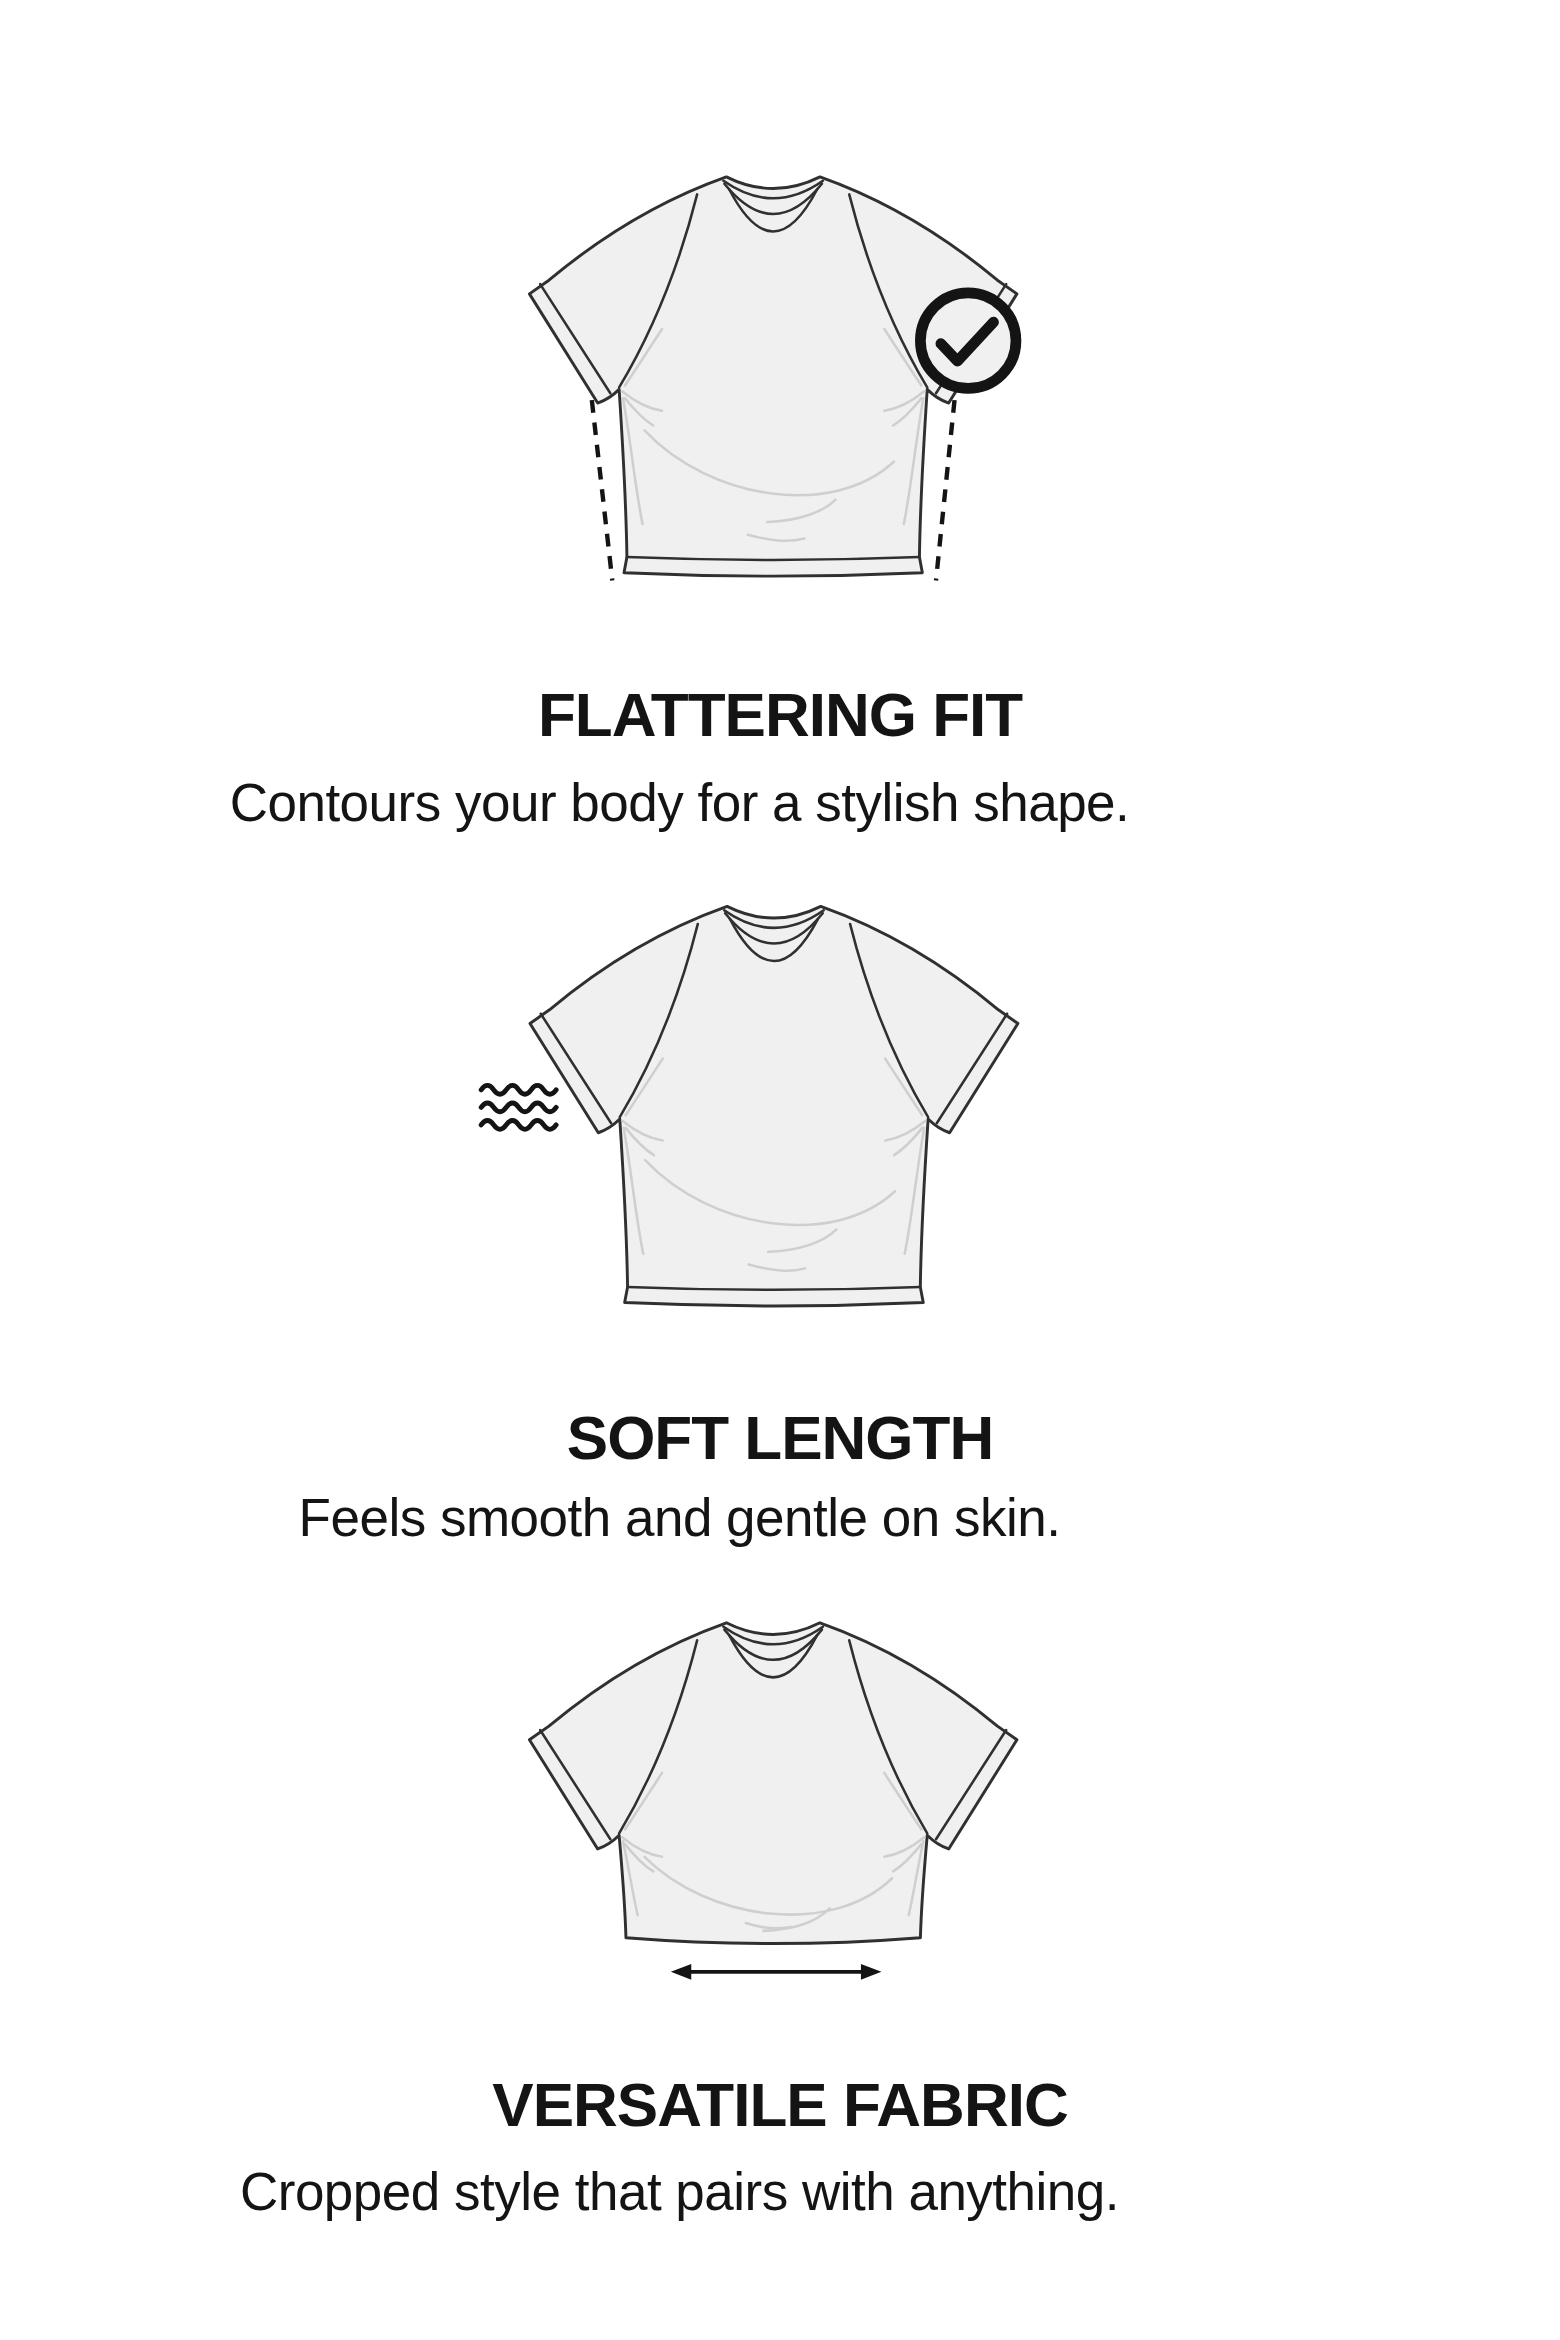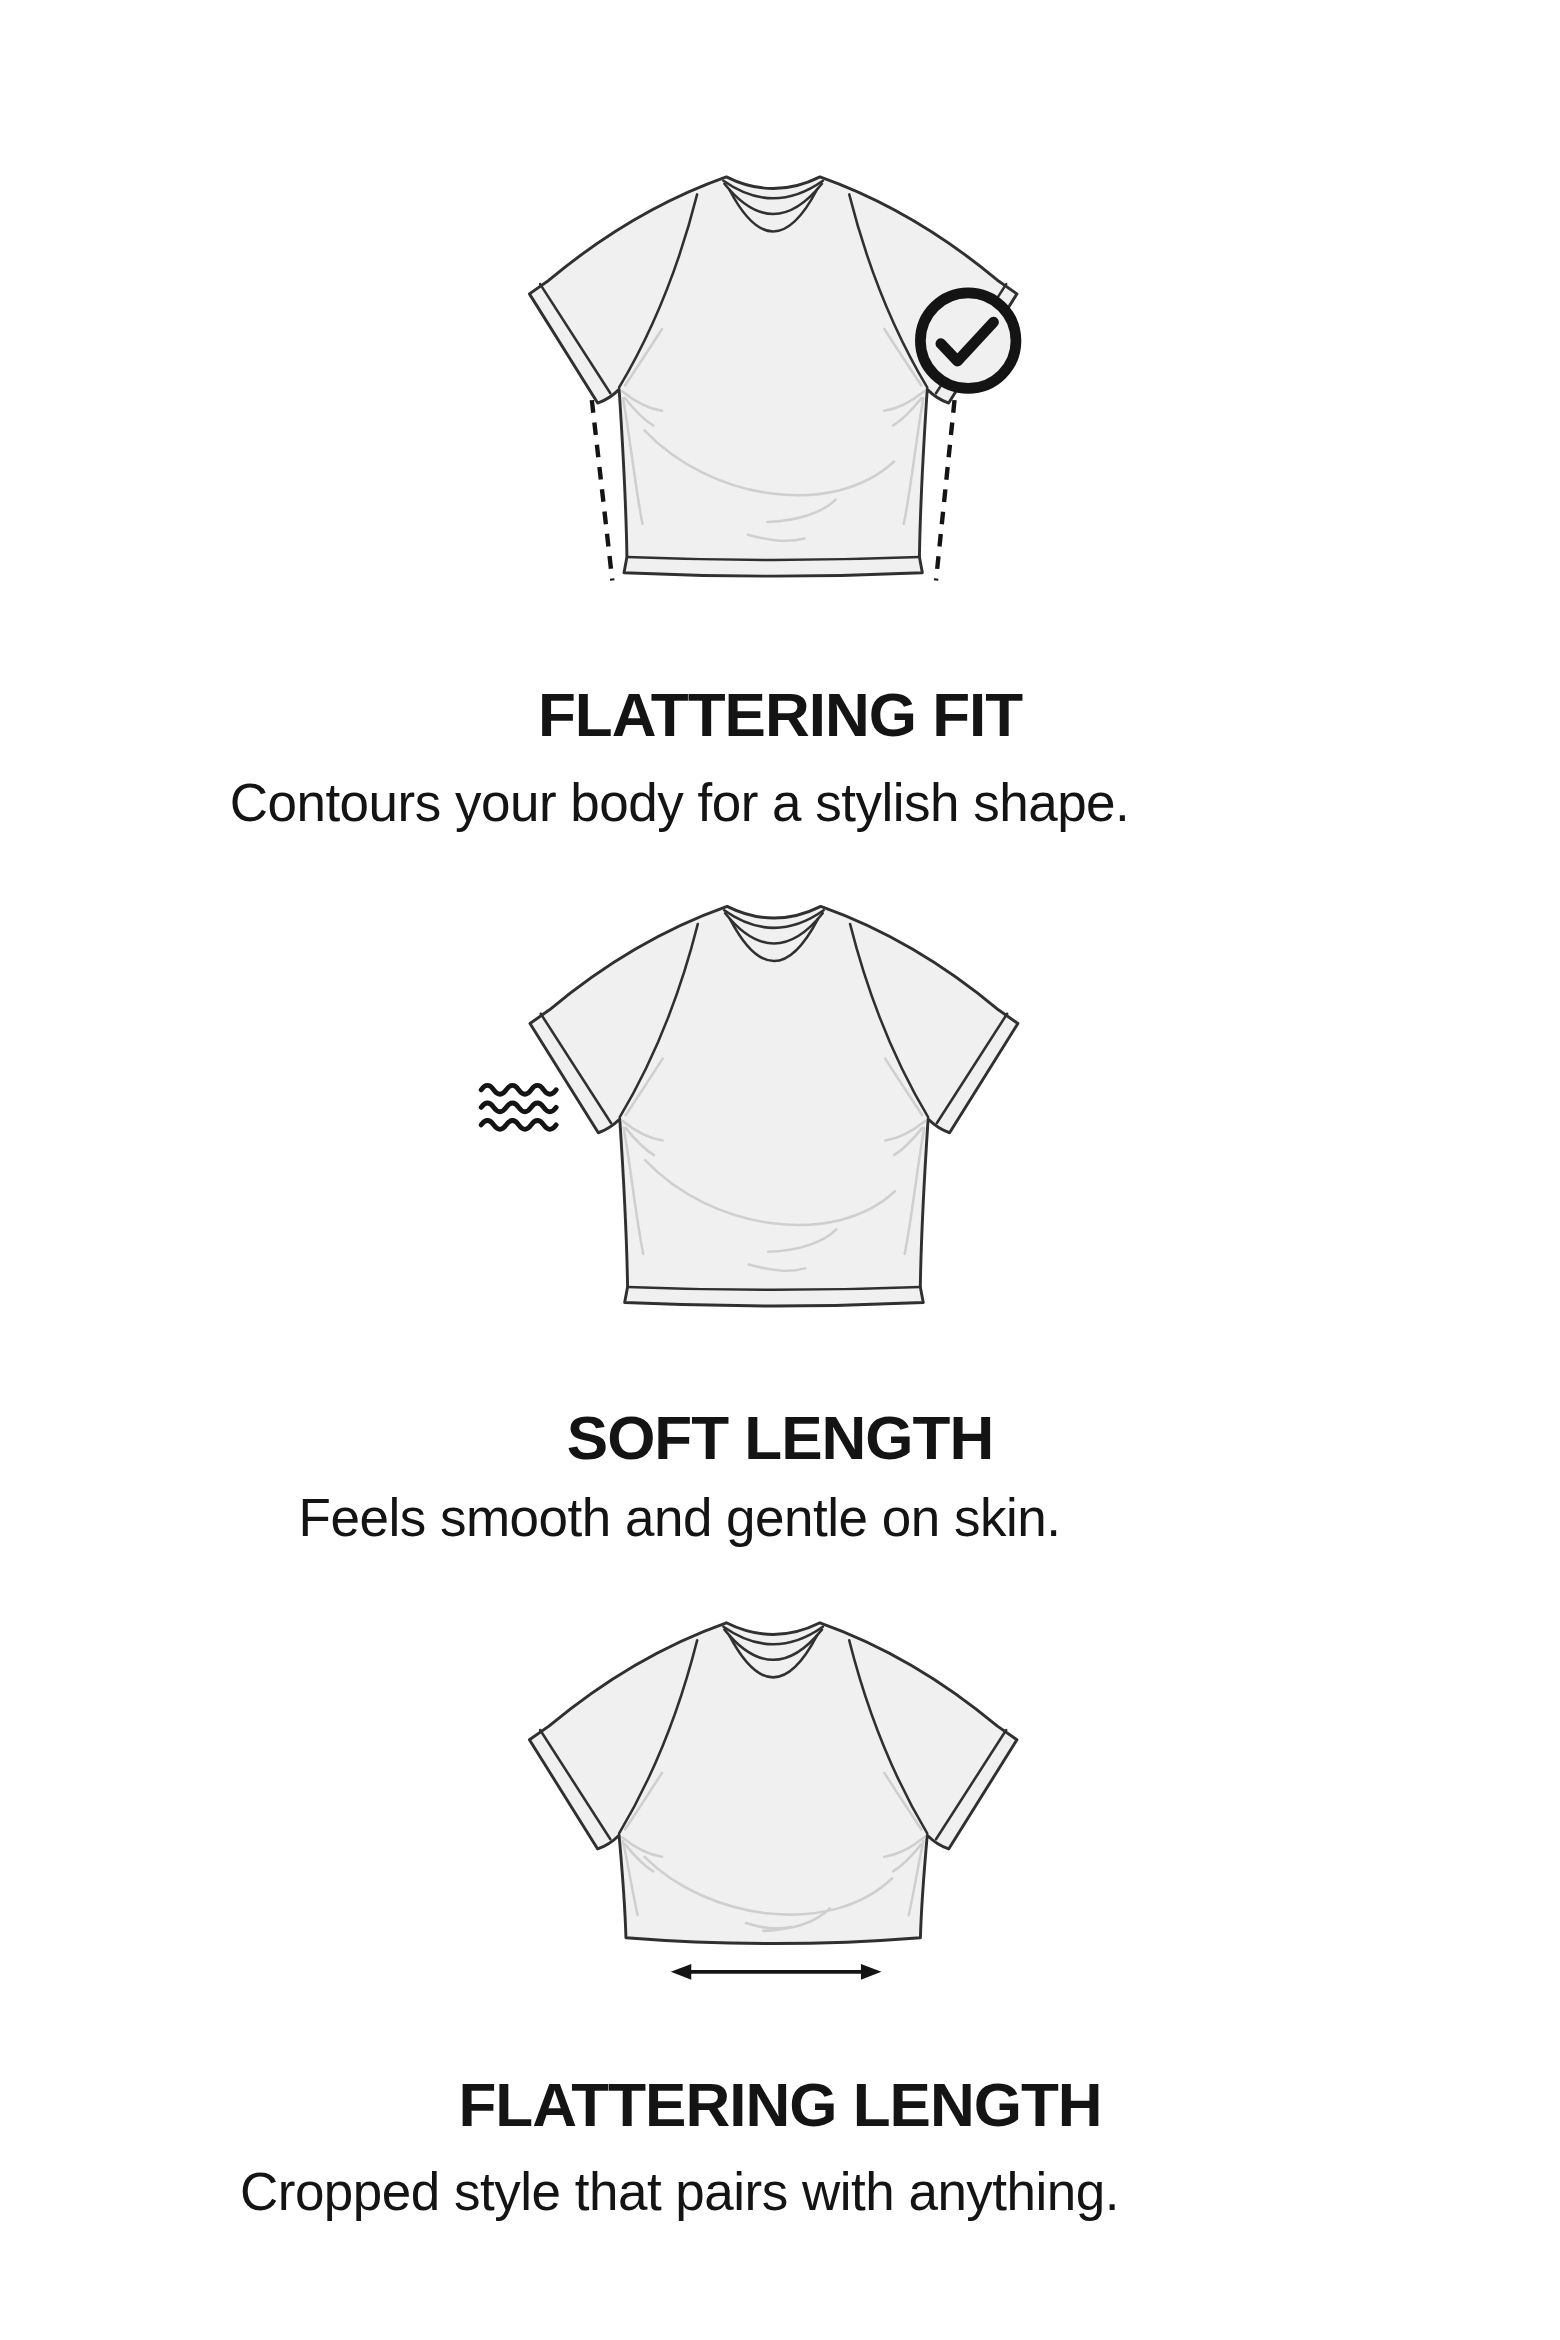--- a/index.html
+++ b/index.html
@@ -192,18 +192,18 @@
         <path class="s-fold" d="M104,233 Q120,253 133,261"></path>
         <path class="s-fold" d="M411,226 Q390,243 370,246"></path>
         <path class="s-fold" d="M408,233 Q392,253 379,261"></path>
       </g>
       <g>
         <path class="arrow-line" d="M186,367 L366,367"></path>
         <polygon class="arrow-head" points="168,367 189,359 189,375"></polygon>
         <polygon class="arrow-head" points="384,367 363,359 363,375"></polygon>
       </g>
     </svg>
-    <h2 class="feature-title" style="top:2023px;">FLATTERING LENGTH</h2>
+    <h2 class="feature-title" style="top:2023px;">VERSATILE FABRIC</h2>
     <p class="feature-desc" style="top:2112px;">Cropped style that pairs with anything.</p>
   </section>
 
 </div>
 
 
 </body></html>

